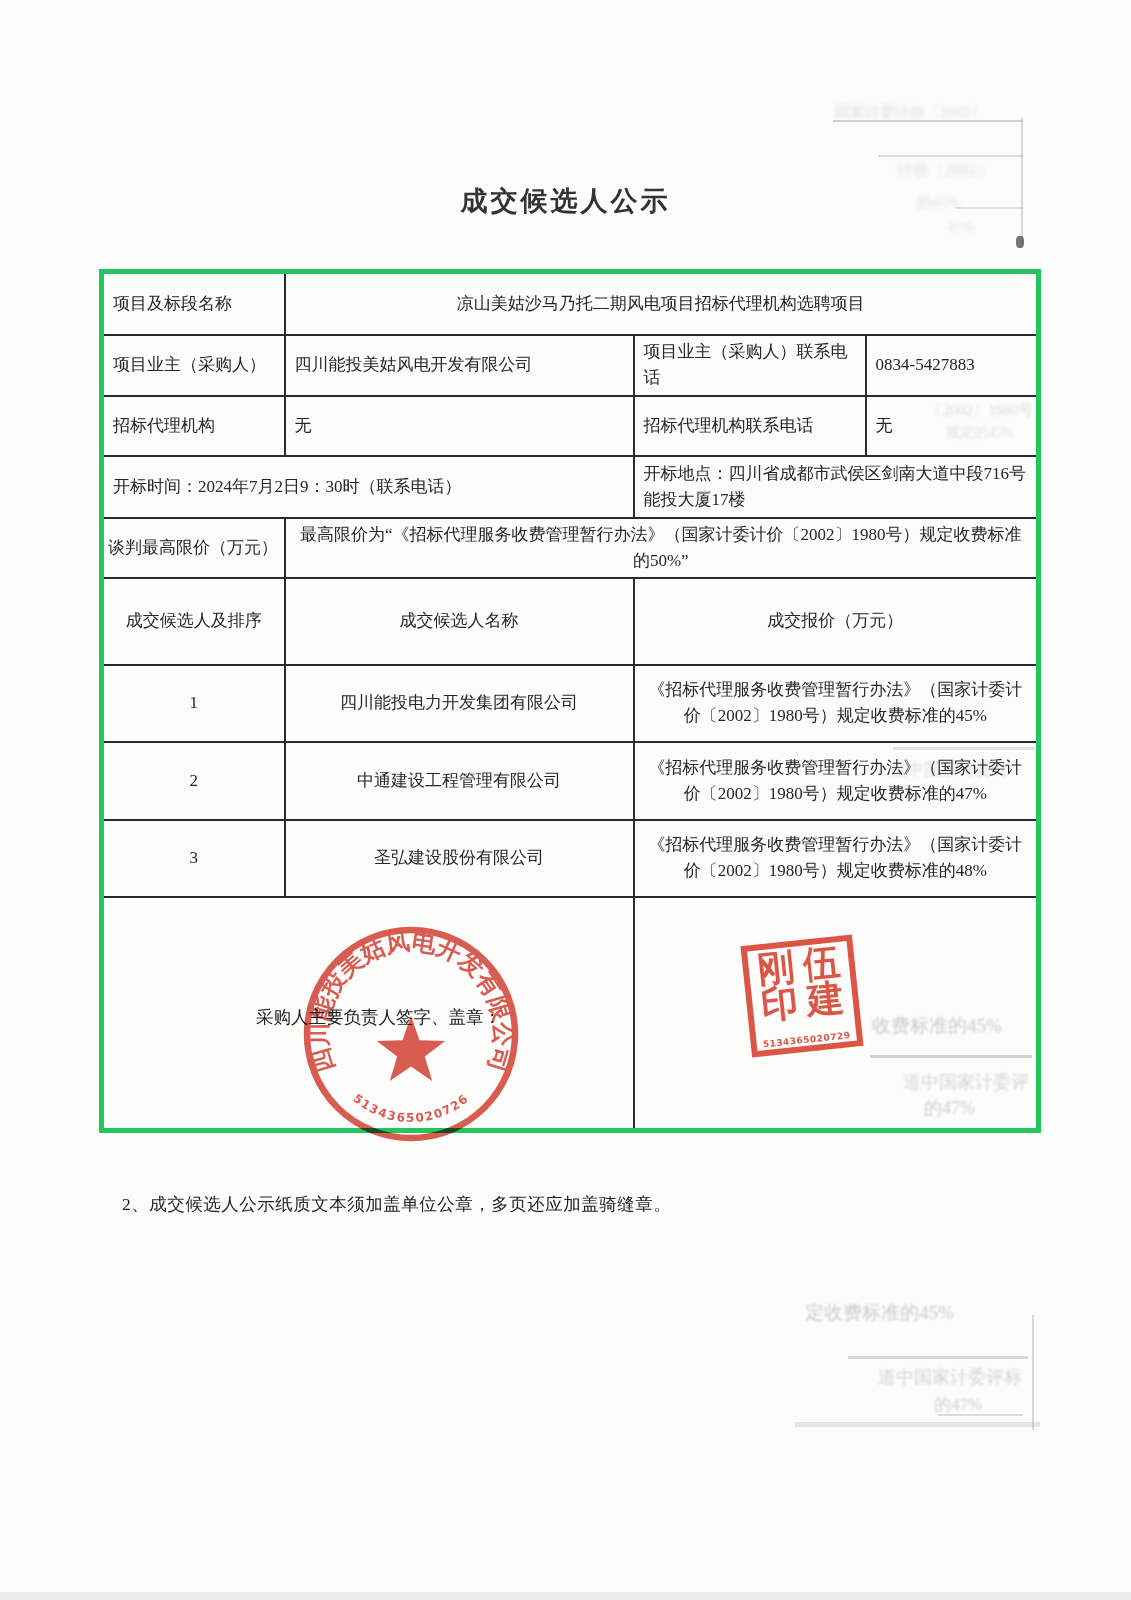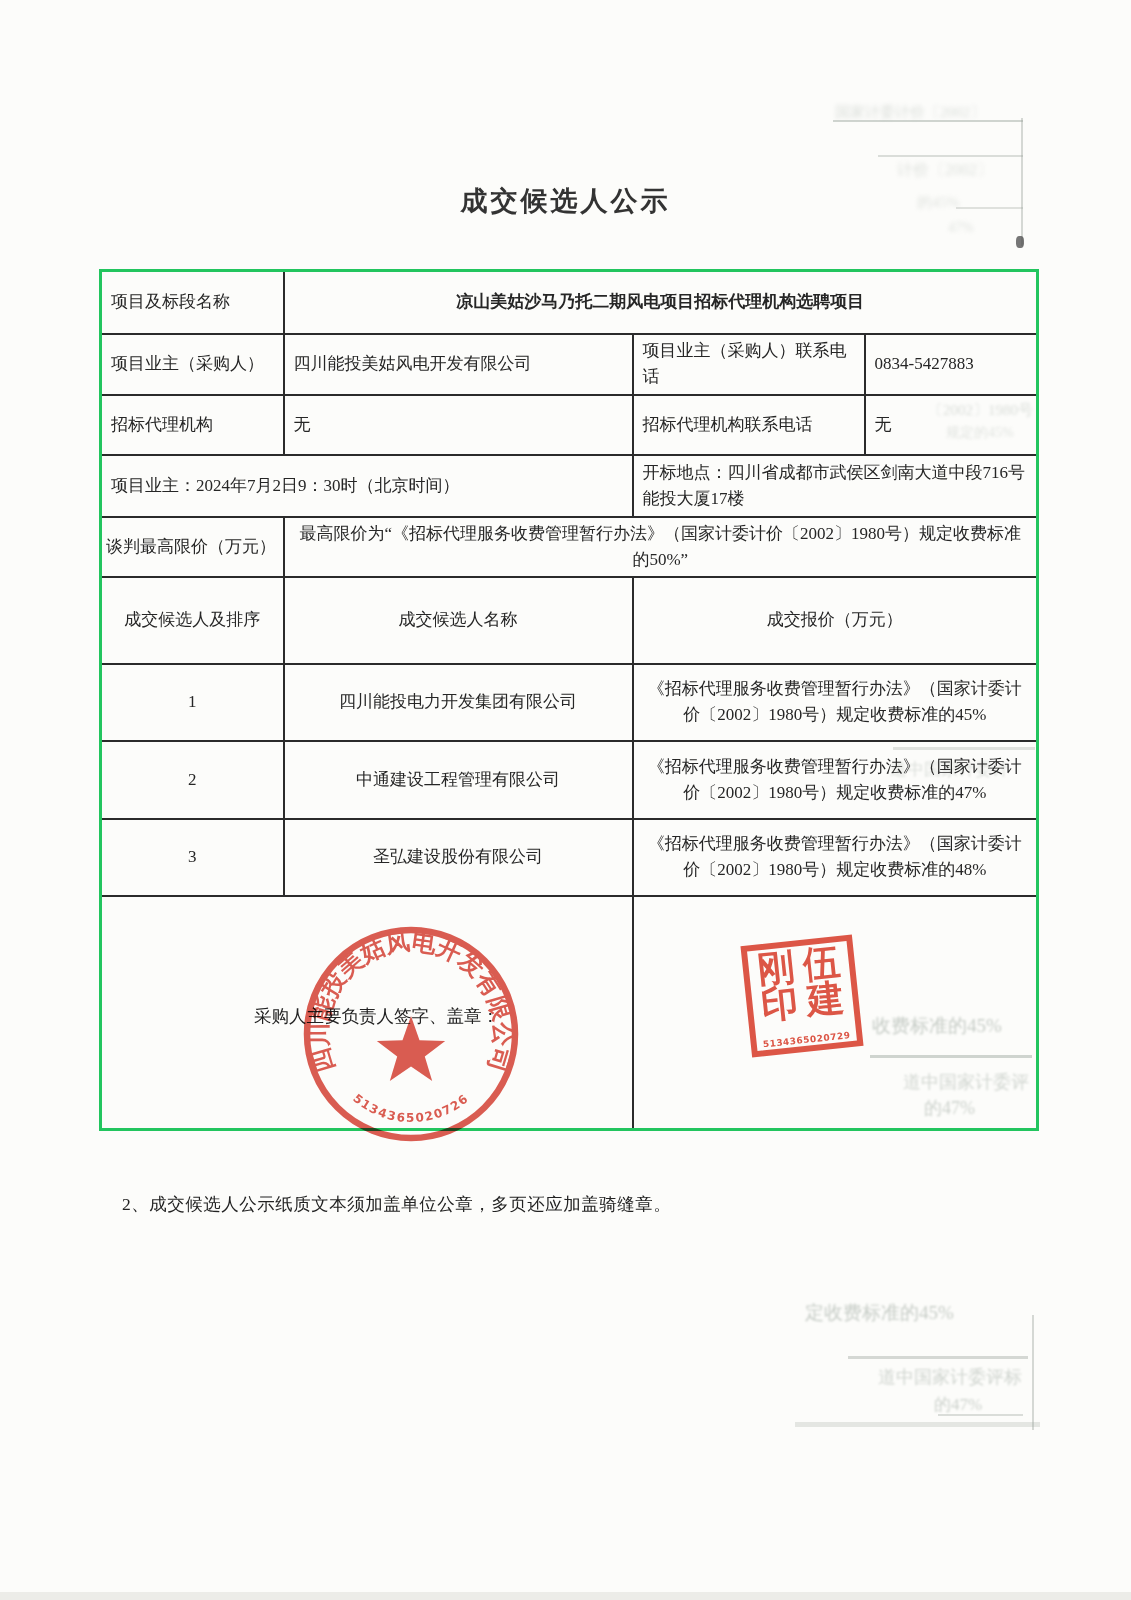--- a/index.html
+++ b/index.html
@@ -2,25 +2,25 @@
 <html><head>
 <meta charset="utf-8">
 <style>
   html,body{margin:0;padding:0;}
   body{width:1131px;height:1600px;background:#fcfcfa;font-family:"Liberation Serif",serif;color:#262626;}
   .page{position:relative;width:1131px;height:1600px;overflow:hidden;background:#fcfcfa;}
   .title{position:absolute;top:183px;left:0;width:100%;text-align:center;
          font-family:"Liberation Sans",sans-serif;font-weight:bold;font-size:27px;
          letter-spacing:3px;color:#333;z-index:2;}
   table.doc{position:absolute;left:99px;top:269px;width:937px;border-collapse:collapse;
-            table-layout:fixed;z-index:2;background:transparent;border:3px solid #22c55e;}
+            table-layout:fixed;z-index:2;background:transparent;border:5px solid #22c55e;}
   table.doc td{border:2px solid #2b2b2b;font-size:17px;padding:3px 9px;vertical-align:middle;
                word-break:break-all;line-height:26px;background:transparent;}
   .c{text-align:center;}
-  .boldval{font-family:"Liberation Sans",sans-serif;font-weight:bold;font-size:17.5px;}
+  .boldval{font-family:"Liberation Sans",sans-serif;font-weight:normal;font-size:17.5px;}
   .sigcell{position:relative;}
   .siglabel{position:absolute;left:152px;top:106px;font-size:17.5px;white-space:nowrap;color:#222;}
   .notes{position:absolute;left:99px;width:950px;font-size:17.5px;letter-spacing:.5px;
          color:#222;z-index:2;white-space:nowrap;}
   
   .stamp{position:absolute;z-index:3;mix-blend-mode:multiply;}
   .seal-round{left:303px;top:926px;width:216px;height:216px;opacity:.88;}
   .seal-square{left:746px;top:940px;width:112px;height:112px;transform:rotate(-6deg);
                opacity:.9;box-sizing:border-box;border:6px solid #dc4433;
                display:flex;flex-direction:column;justify-content:space-between;
@@ -89,21 +89,21 @@
       <td>项目业主（采购人）联系电话</td>
       <td>0834-5427883</td>
     </tr>
     <tr style="height:60px">
       <td>招标代理机构</td>
       <td>无</td>
       <td>招标代理机构联系电话</td>
       <td>无</td>
     </tr>
     <tr style="height:62px">
-      <td colspan="2">项目业主：2024年7月2日9：30时（北京时间）</td>
+      <td colspan="2">开标时间：2024年7月2日9：30时（联系电话）</td>
       <td colspan="2">开标地点：四川省成都市武侯区剑南大道中段716号能投大厦17楼</td>
     </tr>
     <tr style="height:59px">
       <td style="padding:3px 4px;">谈判最高限价（万元）</td>
       <td colspan="3" class="c">最高限价为“《招标代理服务收费管理暂行办法》（国家计委计价〔2002〕1980号）规定收费标准的50%”</td>
     </tr>
     <tr style="height:87px">
       <td class="c">成交候选人及排序</td>
       <td class="c">成交候选人名称</td>
       <td colspan="2" class="c">成交报价（万元）</td>

